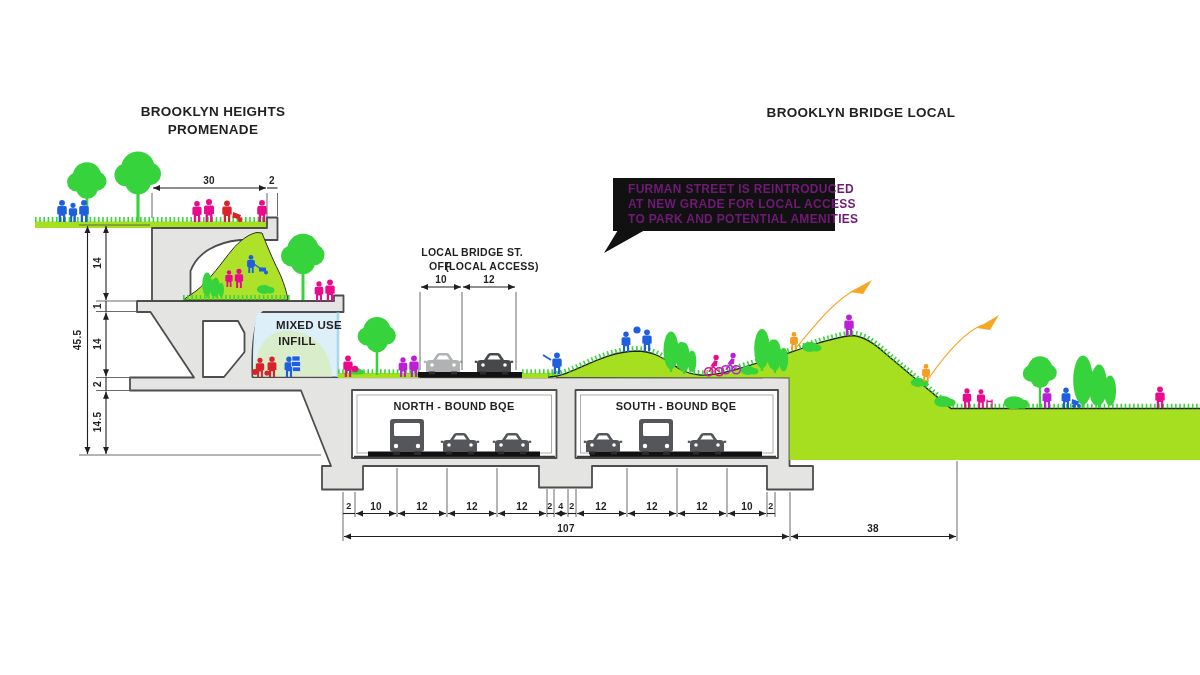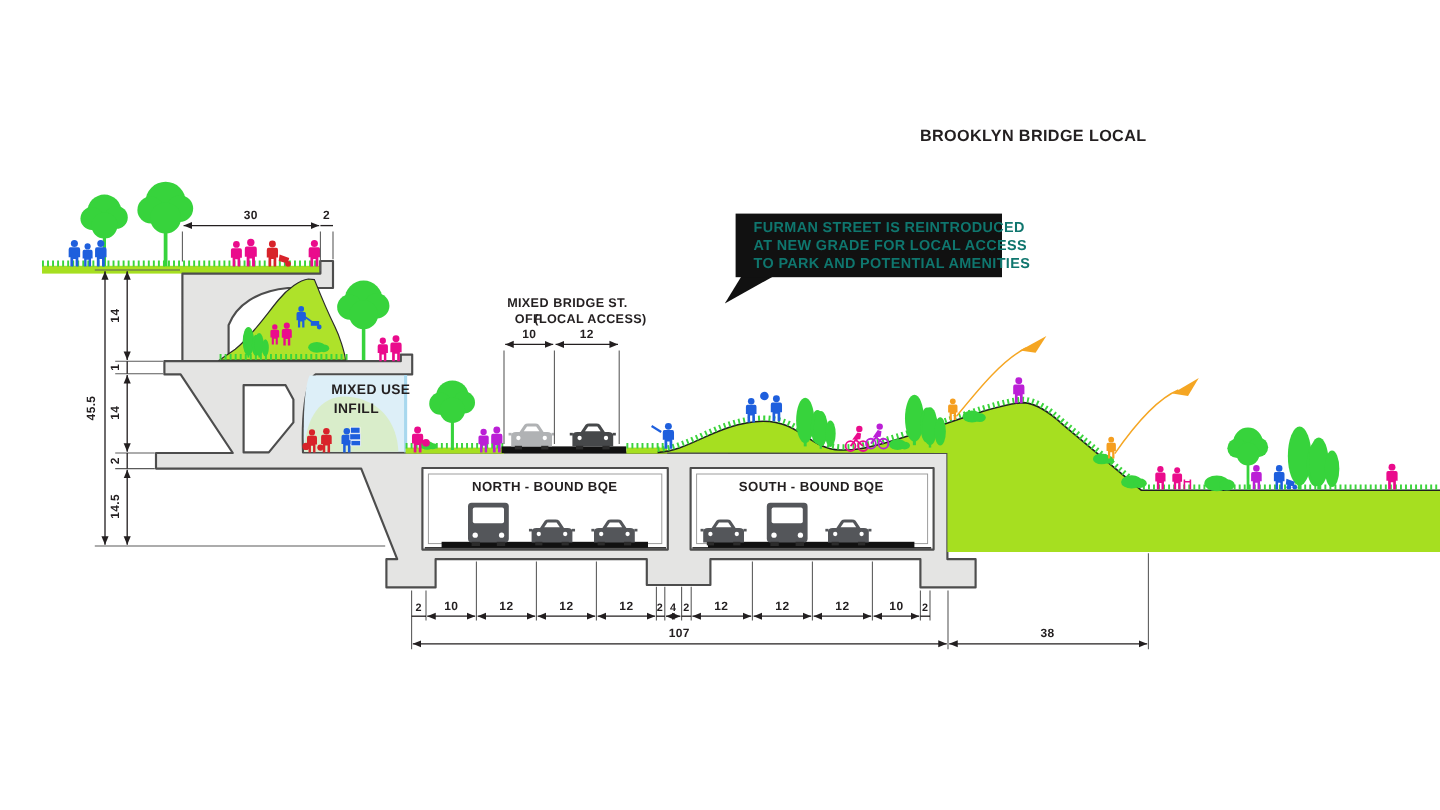--- a/index.html
+++ b/index.html
@@ -3,21 +3,21 @@
 <meta charset="utf-8">
 <style>
   html,body{margin:0;padding:0;background:#fff;}
   #stage{position:relative;width:1200px;height:675px;background:#fff;overflow:hidden;
          font-family:"Liberation Sans",sans-serif;color:#231f20;}
   #art{position:absolute;left:0;top:0;}
   .lbl{position:absolute;font-weight:bold;white-space:nowrap;color:#231f20;
        transform:translate(-50%,-50%);letter-spacing:.3px;}
   .title{font-size:13.5px;text-align:center;line-height:1.3;white-space:normal;}
   .caption{font-size:13.5px;}
-  .callout-line{position:absolute;color:#0f766e;font-weight:bold;font-size:12px;
+  .callout-line{position:absolute;color:#701a75;font-weight:bold;font-size:12px;
        letter-spacing:.3px;white-space:nowrap;transform:translateY(-50%);}
   .zone{font-size:11px;}
   .small{font-size:10.5px;text-align:center;line-height:1.25;white-space:normal;}
   .dim{font-size:10px;}
   .dimS{font-size:9px;}
   .vdim{transform:translate(-50%,-50%) rotate(-90deg);}
 </style>
 </head>
 <body>
 
@@ -301,32 +301,33 @@
     <line x1="344" y1="536.5" x2="789" y2="536.5" marker-start="url(#aE)" marker-end="url(#aE)"></line>
     <line x1="791" y1="536.5" x2="956" y2="536.5" marker-start="url(#aE)" marker-end="url(#aE)"></line>
   </g>
 
   <g>
     <path d="M618,230 L604,253 L645,230 Z" fill="#111111"></path>
     <rect x="613" y="178" width="222" height="53" fill="#111111"></rect>
   </g>
 </svg>
 
+<div class="lbl title" style="left:213px;top:121px;width:175px;">BROOKLYN HEIGHTS PROMENADE</div>
 <div class="lbl title" style="left:861px;top:113px;">BROOKLYN BRIDGE LOCAL</div>
 
 <div class="callout-line" style="left:628px;top:189px;">FURMAN STREET IS REINTRODUCED</div>
 <div class="callout-line" style="left:628px;top:204px;">AT NEW GRADE FOR LOCAL ACCESS</div>
 <div class="callout-line" style="left:628px;top:219px;">TO PARK AND POTENTIAL AMENITIES</div>
 
 <div class="lbl zone" style="left:297px;top:325px;font-size:11.5px;padding-left:24px;">MIXED USE</div>
 <div class="lbl zone" style="left:297px;top:341px;font-size:11.5px;">INFILL</div>
 <div class="lbl zone" style="left:454px;top:406px;">NORTH - BOUND BQE</div>
 <div class="lbl zone" style="left:676px;top:406px;">SOUTH - BOUND BQE</div>
 
-<div class="lbl small" style="left:440px;top:253px;">MIXED</div>
+<div class="lbl small" style="left:440px;top:253px;">LOCAL</div>
 <div class="lbl small" style="left:440px;top:267px;text-align:right;">OFF</div>
 <div class="lbl small" style="left:492px;top:253px;">BRIDGE ST.</div>
 <div class="lbl small" style="left:492px;top:267px;">(LOCAL ACCESS)</div>
 
 <div class="lbl dim" style="left:209px;top:180px;">30</div>
 <div class="lbl dim" style="left:272px;top:180px;">2</div>
 <div class="lbl dim" style="left:441px;top:279px;">10</div>
 <div class="lbl dim" style="left:489px;top:279px;">12</div>
 
 <div class="lbl dim vdim" style="left:77px;top:340px;">45.5</div>

